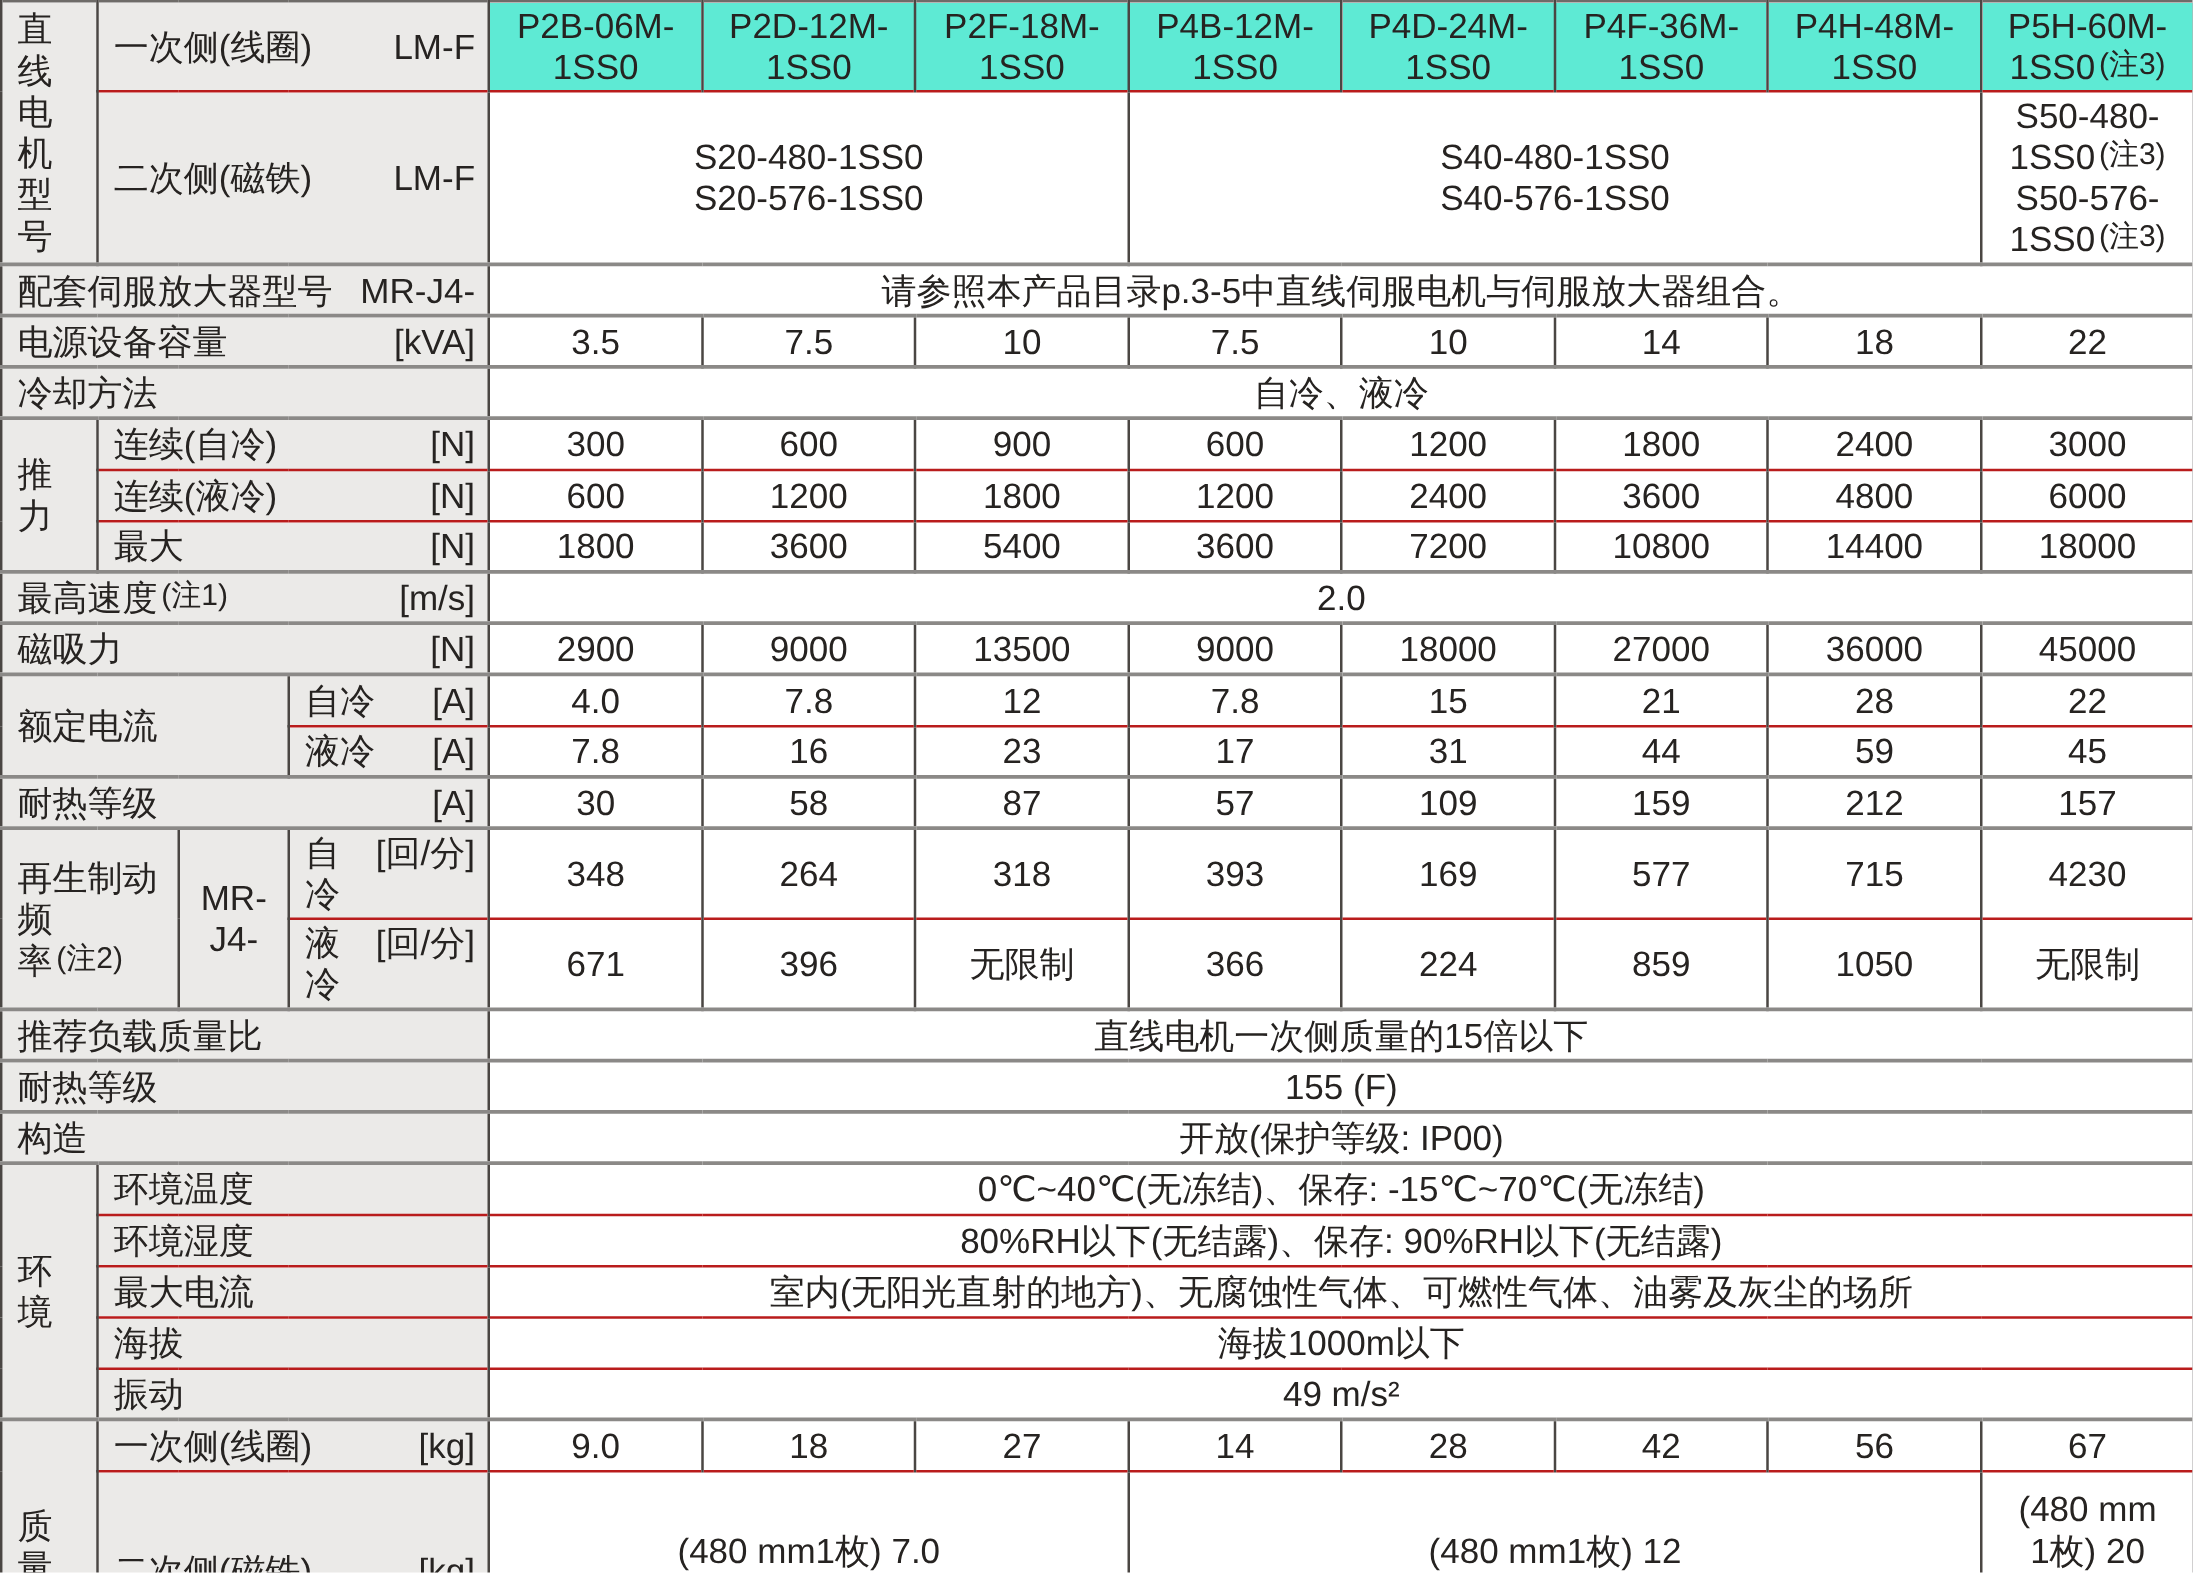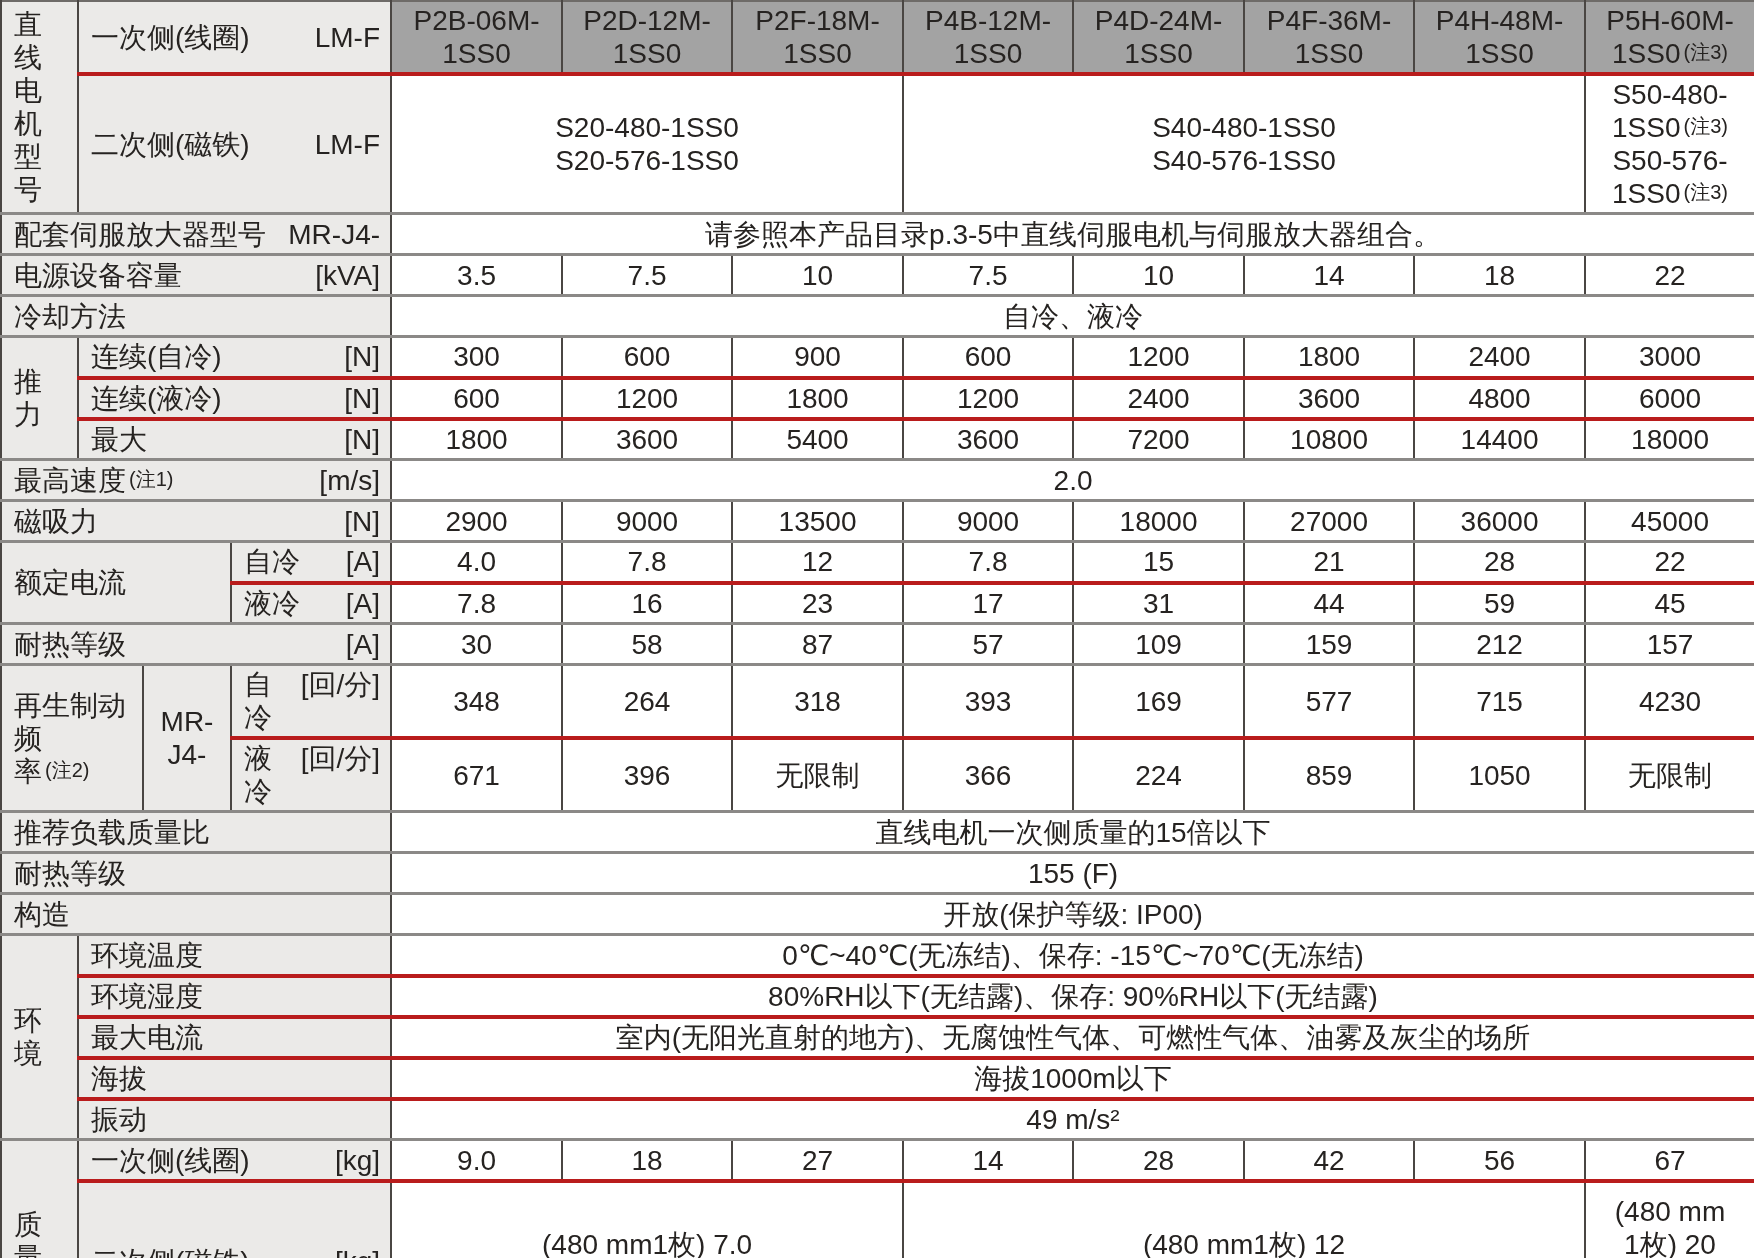--- a/index.html
+++ b/index.html
@@ -18,28 +18,28 @@
     padding:2px 8px;
     vertical-align:middle;
     font-size:28px;line-height:1.18;
     overflow:hidden;
   }
   tr{height:41px}
   tr.h1{height:62px}
   tr.h2{height:132px}
   tr.hlast{height:160px}
   tr.sec>td{border-top:3px solid #8b8987}
-  tr.subr>td{border-top:4px solid #b91c1c}
+  tr.subr>td{border-top:2px solid #b91c1c}
   .lbl{background:#ebeae8;text-align:left;padding-left:12px}
-  .hd{background:#a3a3a3;text-align:center;padding:2px 4px}
+  .hd{background:#5eead4;text-align:center;padding:2px 4px}
   .val{background:#ffffff;text-align:center}
   .pre{white-space:pre-line}
   .fx{display:flex;justify-content:space-between;align-items:flex-start;gap:4px}
   .ut{text-align:right;white-space:nowrap;padding-right:2px}
-  .note{font-size:20px;vertical-align:4px;margin-left:3px}
+  .note{font-size:24px;vertical-align:4px;margin-left:3px}
   .mid{text-align:center;padding-left:4px;padding-right:4px}
 </style>
 </head>
 <body>
 
 <div class="wrap">
 <table>
 <colgroup>
   <col style="width:77px">
         <col style="width:65px">

